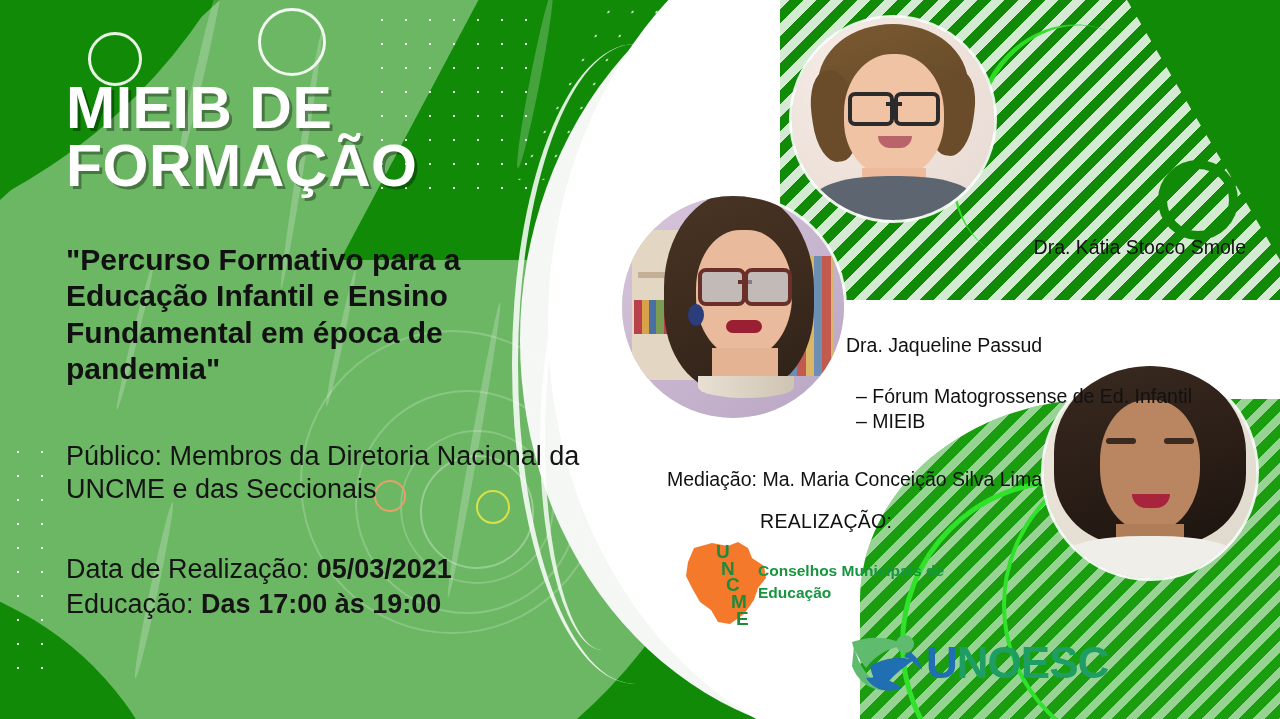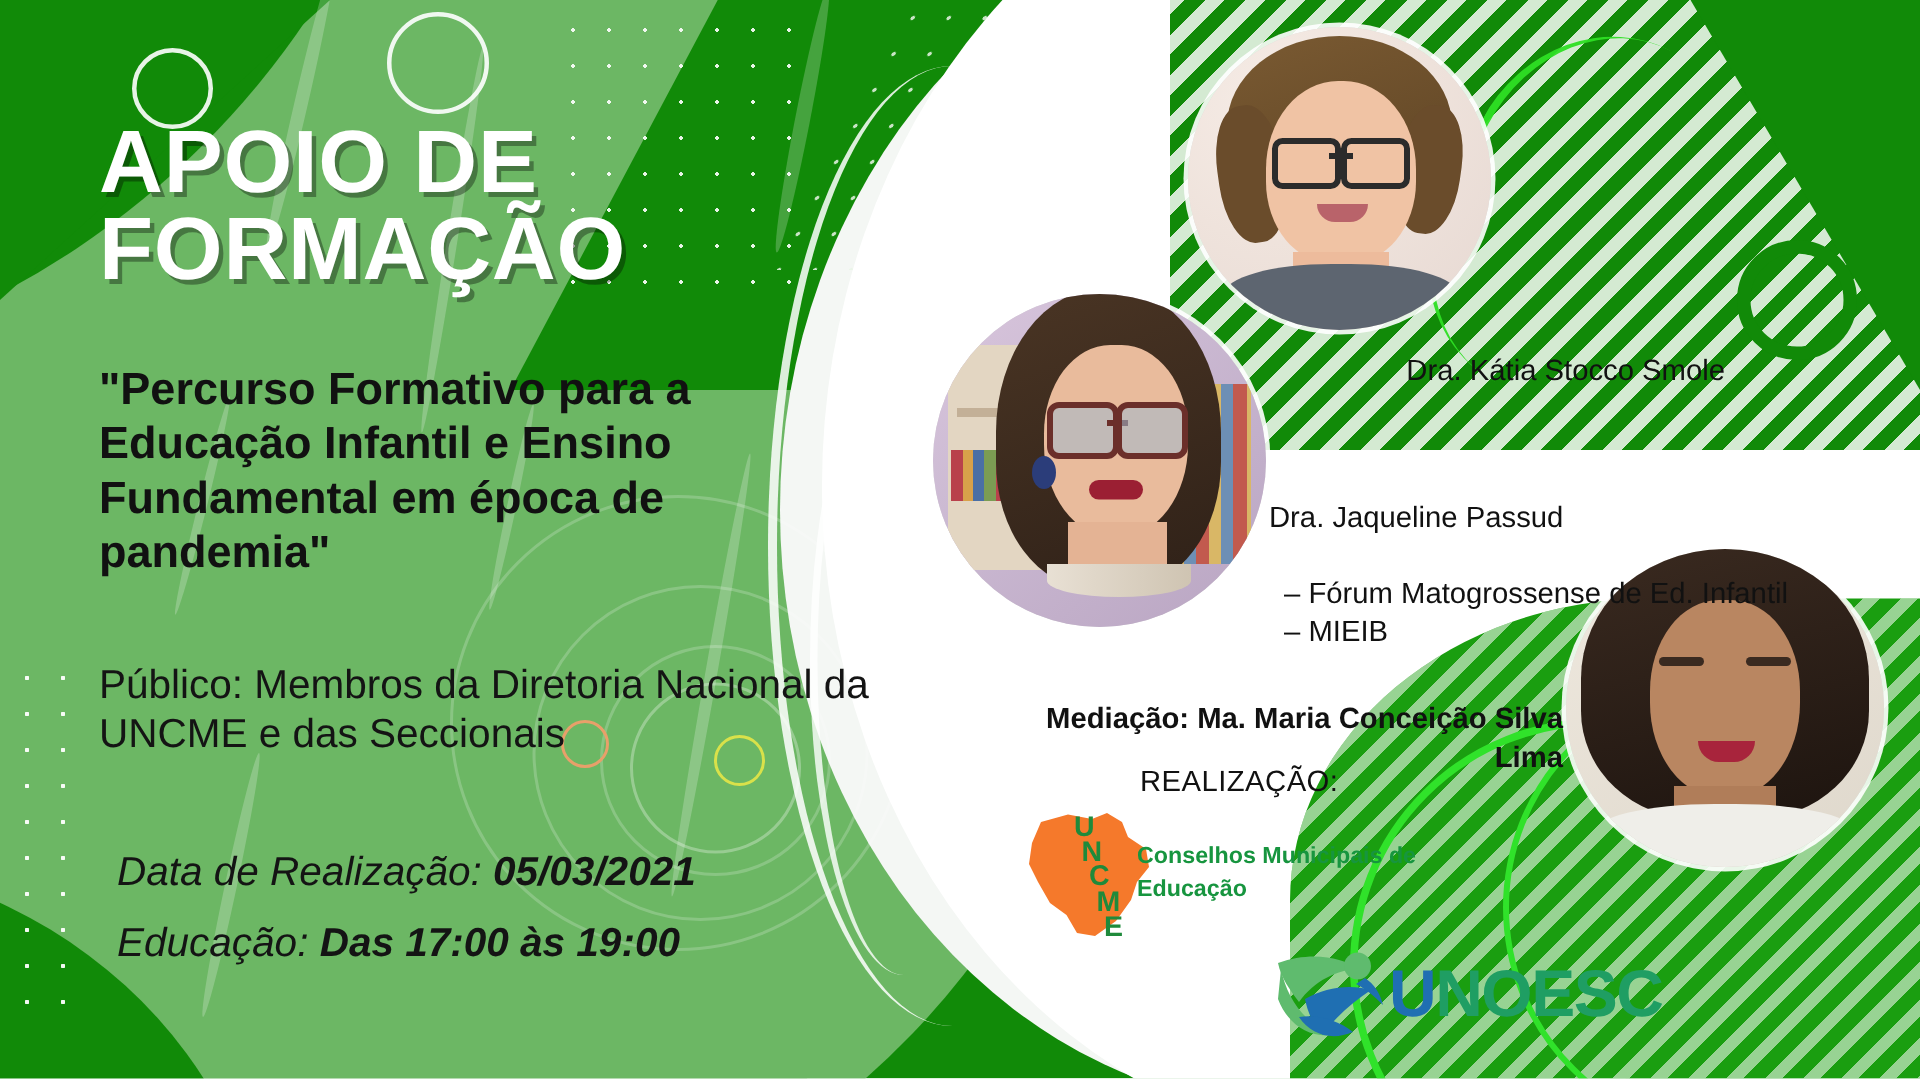--- a/index.html
+++ b/index.html
@@ -252,25 +252,24 @@
     font-weight:bold;
     line-height:1.22;
   }
   .audience{
     margin:0;
     color:#141414;
     font-size:27px;
     line-height:1.22;
   }
   .datetime{
-    margin:12px;
+    margin:0;
     color:#141414;
     font-size:27px;
     line-height:1.30;
-    font-style:italic;
   }
   .datetime b{font-weight:bold;}
   .gap-1{height:46px;}
   .gap-2{height:52px;}
   .gap-3{height:46px;}
 
   
   .right-col{position:absolute;inset:0;z-index:20;}
 
   .photo{
@@ -341,23 +340,23 @@
   .p3 .neck{position:absolute;left:72px;top:158px;width:68px;height:40px;background:#b07d59;}
   .p3 .cloth{position:absolute;left:18px;bottom:0;width:176px;height:42px;border-radius:46% 46% 0 0;background:#efeee9;}
 
   .speaker{
     position:absolute;
     color:#111;
     font-size:19.5px;
     line-height:1.30;
     white-space:pre-line;
   }
-  .sp1{left:920px;top:210px;text-align:right;width:230px;}
+  .sp1{left:1016px;top:210px;text-align:right;width:230px;}
   .sp2{left:846px;top:308px;text-align:left;width:350px;}
-  .sp3{left:652px;top:442px;text-align:right;width:390px;font-weight:bold;}
+  .sp3{left:652px;top:442px;text-align:right;width:390px;}
 
   .realizacao{
     position:absolute;left:760px;top:510px;
     font-size:19.5px;color:#111;letter-spacing:.3px;
   }
   .apoio{
     position:absolute;left:912px;top:613px;
     font-size:19.5px;color:#111;letter-spacing:.3px;
   }
 
@@ -424,21 +423,21 @@
   <div class="fring fr1"></div>
   <div class="fring fr2"></div>
   <div class="fring fr3"></div>
   <div class="fring fr4"></div>
   <div class="fring fr-orange"></div>
   <div class="fring fr-yellow"></div>
   <div class="white-arc"></div>
   <div class="white-arc2"></div>
 
   <div class="left-col">
-    <h1 class="title"><span>APOIO DE</span><br><span>FORMAÇÃO</span></h1>
+    <h1 class="title"><span>MIEIB DE</span><br><span>FORMAÇÃO</span></h1>
     <div class="gap-1"></div>
     <p class="subtitle">"Percurso Formativo para a Educação Infantil e Ensino Fundamental em época de pandemia"</p>
     <div class="gap-2"></div>
     <p class="audience">Público: Membros da Diretoria Nacional da UNCME e das Seccionais</p>
     <div class="gap-3"></div>
     <p class="datetime"><span>Data de Realização:</span> <b>05/03/2021</b></p>
     <p class="datetime"><span>Educação:</span> <b>Das 17:00 às 19:00</b></p>
   </div>
 
   <div class="right-col">

